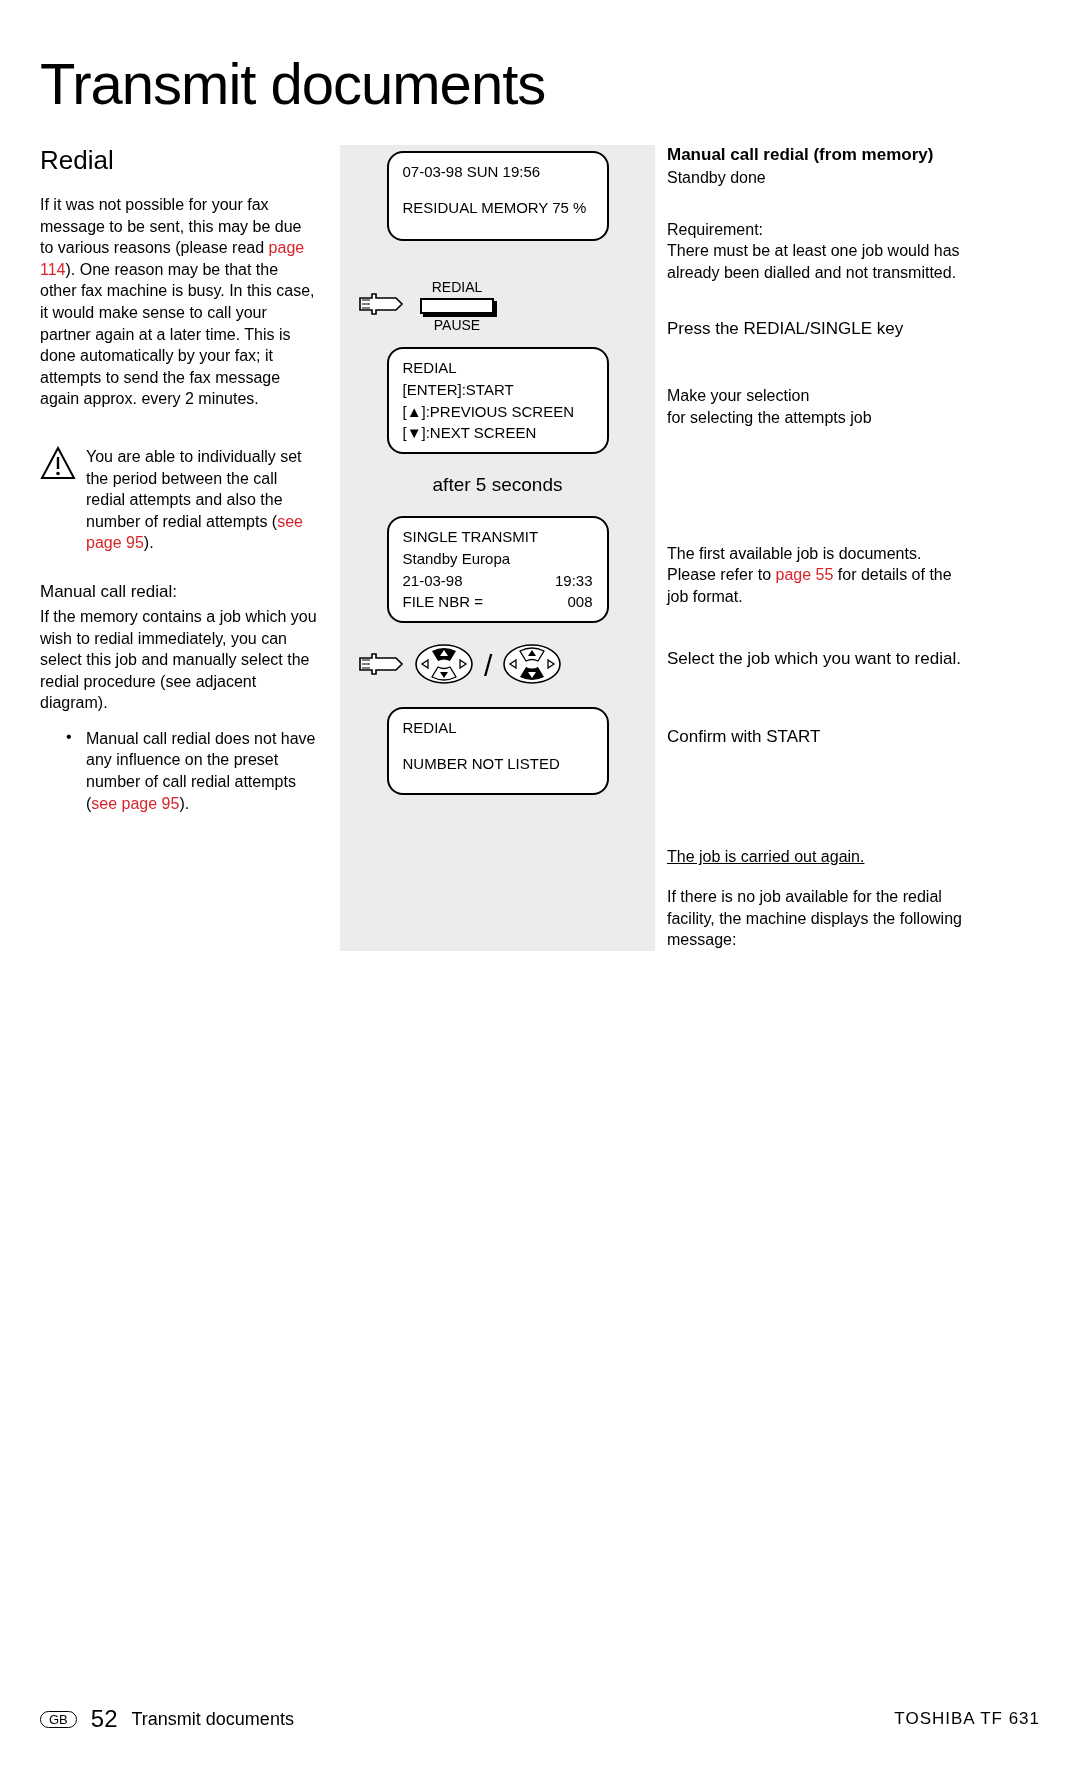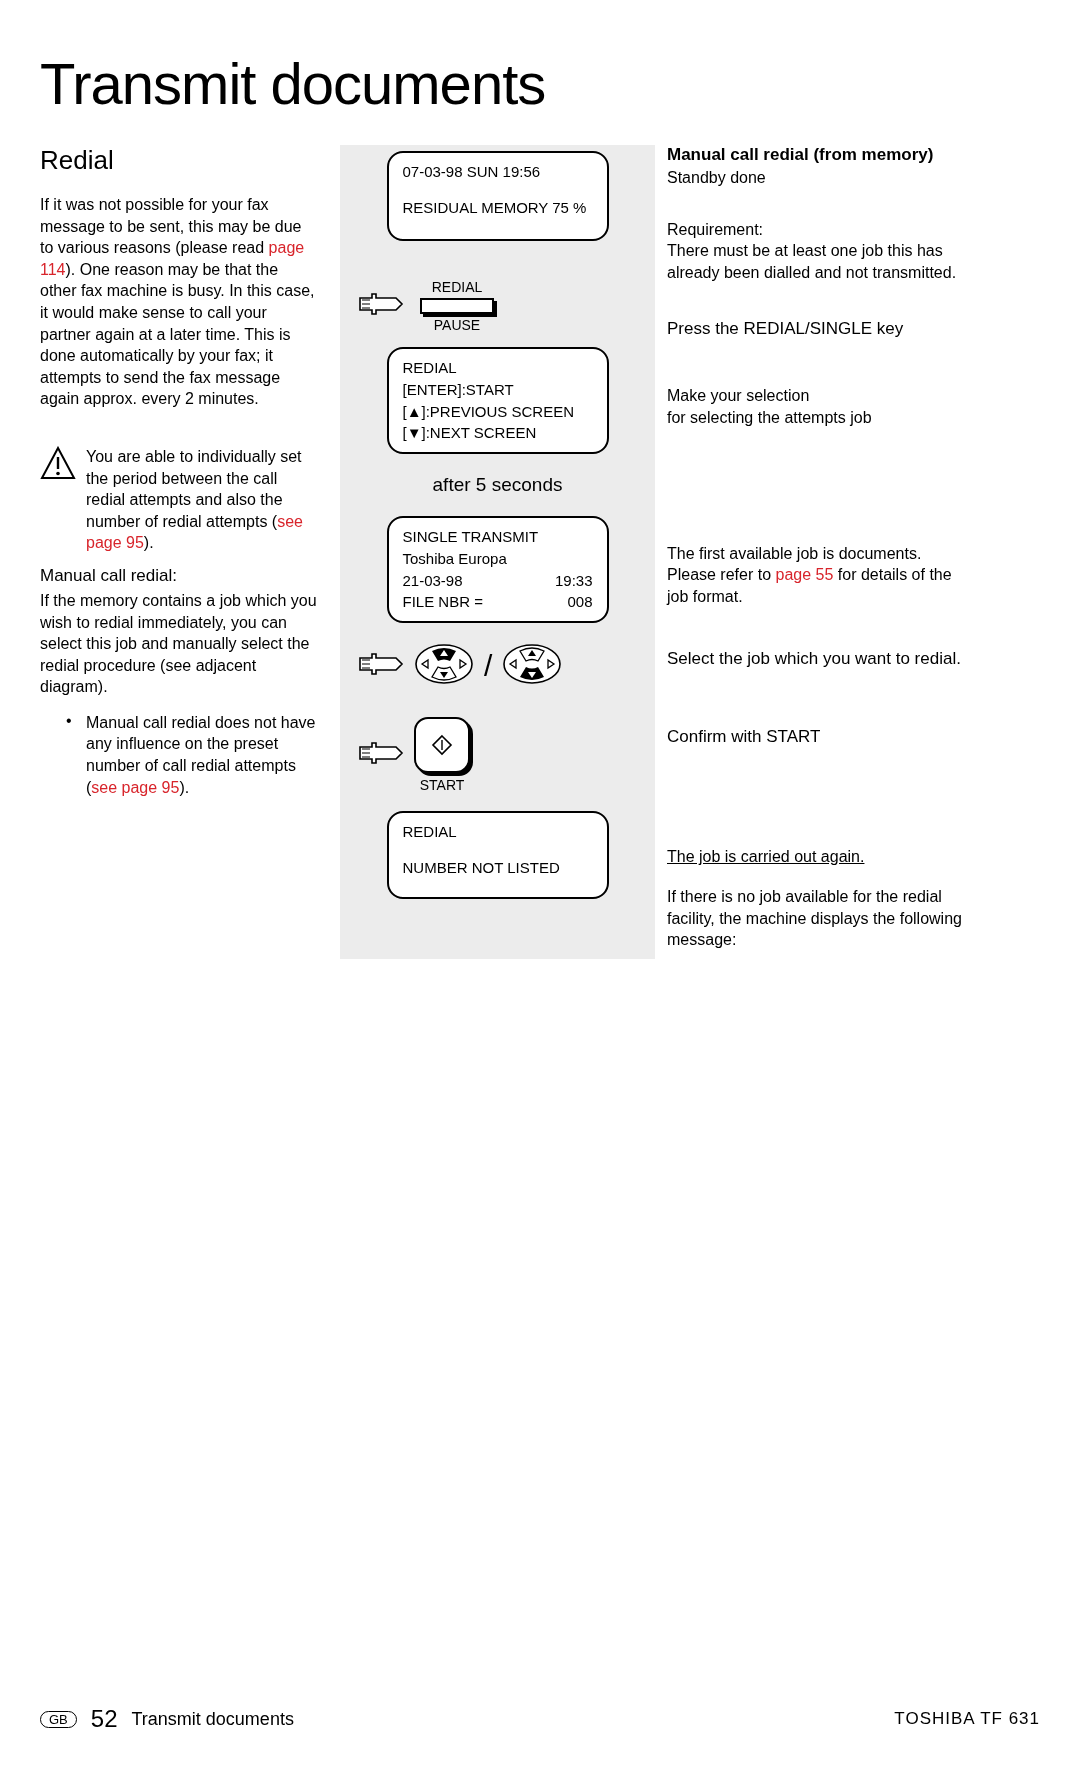--- a/index.html
+++ b/index.html
@@ -32,21 +32,21 @@
   h2 {
     font-family: Arial, sans-serif;
     font-size: 26px;
     font-weight: 400;
     margin-bottom: 18px;
   }
   .body-text { font-size: 16px; line-height: 1.35; }
   .red-link { color: #d8242b; }
   .warn-row { display: flex; gap: 10px; margin: 36px 0 4px 0; }
   .warn-icon { flex: 0 0 36px; }
-  .sub-head { font-size: 17px; font-weight: 400; margin: 12px 0 4px 0; }
+  .sub-head { font-size: 17px; font-weight: 400; margin: 28px 0 4px 0; }
   .sub-bold { font-size: 17px; font-weight: 700; margin-bottom: 2px; }
   .bullet   { display: flex; gap: 10px; margin: 14px 0 0 26px; }
   .bullet .dot { flex: 0 0 10px; font-size: 16px; }
   .lcd {
     background: #fff;
     border: 2px solid #000;
     border-radius: 16px;
     padding: 8px 14px;
     font-family: Arial, sans-serif;
     font-size: 15px;
@@ -141,21 +141,21 @@
         <div>REDIAL</div>
         <div>[ENTER]:START</div>
         <div>[▲]:PREVIOUS SCREEN</div>
         <div>[▼]:NEXT SCREEN</div>
       </div>
 
       <div class="mid-note">after 5 seconds</div>
 
       <div class="lcd">
         <div>SINGLE TRANSMIT</div>
-        <div>Toshiba Europa</div>
+        <div>Standby Europa</div>
         <div class="row-split">
           <span>21-03-98</span>
           <span>19:33</span>
         </div>
         <div class="row-split">
           <span>FILE NBR =</span>
           <span>008</span>
         </div>
       </div>
 
@@ -184,53 +184,36 @@
             <path d="M18 34 Q30 40 42 34 L36 24 Q30 27 24 24 Z" fill="#000"></path>
             <polygon points="30,35 26,29 34,29" fill="#fff"></polygon>
             <path d="M18 8 Q30 2 42 8 L36 18 Q30 15 24 18 Z" fill="#fff" stroke="#000" stroke-width="1.3"></path>
             <polygon points="30,7 26,13 34,13" fill="#000"></polygon>
             <polygon points="8,21 14,17 14,25" fill="none" stroke="#000" stroke-width="1.3"></polygon>
             <polygon points="52,21 46,17 46,25" fill="none" stroke="#000" stroke-width="1.3"></polygon>
           </svg>
         </div>
       </div>
 
-      <div class="nav-row" style="margin-top:28px;">
-        <div class="hand-icon">
-          <svg width="46" height="32" viewBox="0 0 46 32">
-              <path d="M2 10h12V6h4v4h20l6 6-6 6H18v4h-4v-4H2z" fill="#fff" stroke="#000" stroke-width="1.6"></path>
-              <path d="M4 12h8M4 16h8M4 20h8" stroke="#000" stroke-width="1.2"></path>
-            </svg>
-        </div>
-        <div class="start-stack">
-          <div class="start-btn">
-            <svg width="22" height="22" viewBox="0 0 22 22">
-              <polygon points="11,2 20,11 11,20 2,11" fill="none" stroke="#000" stroke-width="1.6"></polygon>
-              <line x1="11" y1="6" x2="11" y2="16" stroke="#000" stroke-width="1.4"></line>
-            </svg>
-          </div>
-          <span>START</span>
-        </div>
-      </div>
 
       <div class="lcd" style="margin-top:18px; height:88px;">
         <div>REDIAL</div>
         <div style="height:14px"></div>
         <div>NUMBER NOT LISTED</div>
       </div>
 
     </div>
 
     <div class="col-right">
       <div class="sub-bold">Manual call redial (from memory)</div>
       <div class="body-text r-block">Standby done</div>
 
       <div class="body-text r-block">
         <span>Requirement:</span><br>
-        <span>There must be at least one job this has already been dialled and not transmitted.</span>
+        <span>There must be at least one job would has already been dialled and not transmitted.</span>
       </div>
 
       <div class="r-head r-block" style="margin-top:36px;">Press the REDIAL/SINGLE key</div>
 
       <div class="body-text r-block" style="margin-top:46px;">
         <span>Make your selection</span><br>
         <span>for selecting the attempts job</span>
       </div>
 
       <div class="body-text r-block" style="margin-top:114px;">

